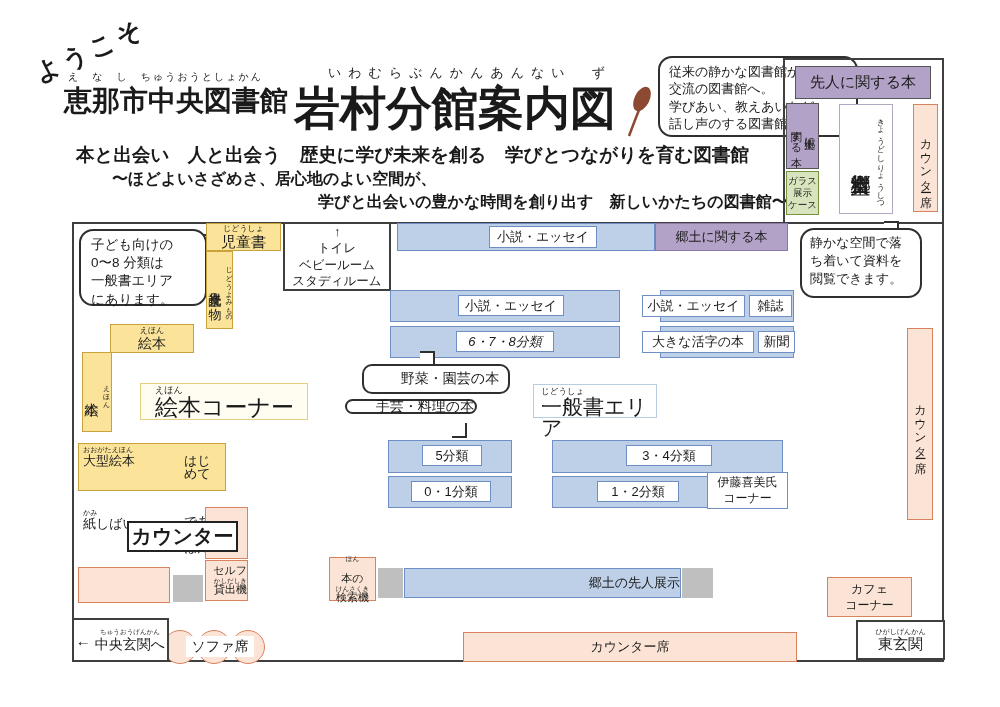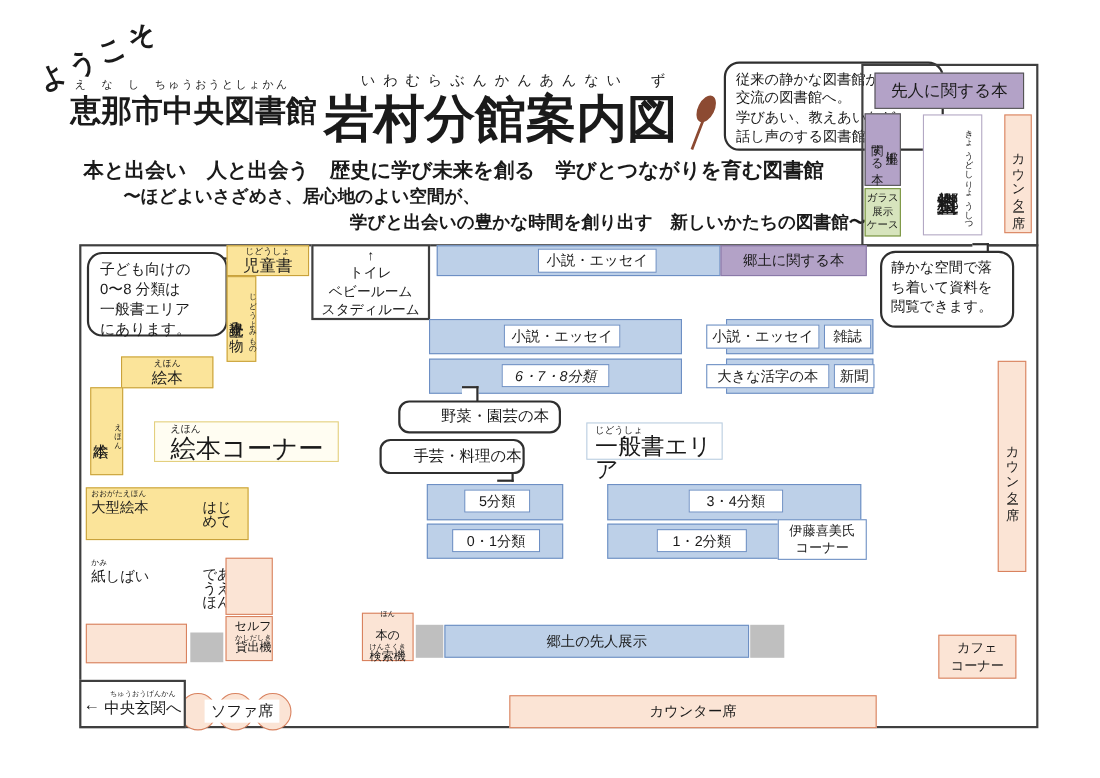--- a/index.html
+++ b/index.html
@@ -181,21 +181,21 @@
   <div class="abs bubble cen" style="left:362px;top:364px;width:148px;height:30px;font-size:14px;border-radius:10px;">
     <span>野菜・園芸の本</span>
   </div>
 
   <div class="abs" style="left:533px;top:384px;width:124px;height:34px;background:#fff;border:1px solid #b9cde0;padding-left:7px;line-height:1;">
     <div class="furi" style="font-size:8.5px;margin-top:2px;">じどうしょ</div>
     <div style="font-size:21px;">一般書エリア</div>
   </div>
 
   <div class="abs tail" style="left:452px;top:423px;transform:rotate(0deg);"></div>
-  <div class="abs bubble cen" style="left:345px;top:399px;width:132px;height:32px;font-size:14px;border-radius:10px;">
+  <div class="abs bubble cen" style="left:345px;top:399px;width:132px;height:15px;font-size:14px;border-radius:10px;">
     <span>手芸・料理の本</span>
   </div>
 
   <div class="abs blue" style="left:388px;top:440px;width:124px;height:33px;"></div>
   <div class="abs bluelabel cen" style="left:422px;top:445px;width:60px;height:21px;font-size:13px;">
     <span>5分類</span>
   </div>
 
   <div class="abs blue" style="left:388px;top:476px;width:124px;height:32px;"></div>
   <div class="abs bluelabel cen" style="left:411px;top:481px;width:80px;height:21px;font-size:13px;">
@@ -211,39 +211,42 @@
   <div class="abs bluelabel cen" style="left:597px;top:481px;width:82px;height:21px;font-size:13px;">
     <span>1・2分類</span>
   </div>
 
   <div class="abs bluelabel col" style="left:707px;top:472px;width:81px;height:37px;font-size:12px;line-height:1.3;">
     <div>伊藤喜美氏</div>
     <div>コーナー</div>
   </div>
 
   <div class="abs orange" style="left:205px;top:507px;width:43px;height:52px;"></div>
+  <div class="abs wallbox cen" style="left:127px;top:521px;width:111px;height:31px;font-size:20px;font-weight:600;border-color:#222;">
+    <span>カウンター</span>
+  </div>
 
   <div class="abs orange col" style="left:205px;top:560px;width:43px;height:41px;line-height:1.05;align-items:flex-end;">
     <div style="font-size:11px;">セルフ</div>
     <div class="furi" style="font-size:6.5px;">かしだしき</div>
     <div style="font-size:11px;">貸出機</div>
   </div>
 
   <div class="abs orange" style="left:78px;top:567px;width:92px;height:36px;"></div>
   <div class="abs gray" style="left:173px;top:575px;width:30px;height:27px;"></div>
 
   <div class="abs orange col" style="left:329px;top:557px;width:47px;height:44px;line-height:1.05;">
     <div class="furi" style="font-size:6.5px;">ほん</div>
     <div style="font-size:11px;margin-top:11px;">本の</div>
     <div class="furi" style="font-size:6.5px;">けんさくき</div>
     <div style="font-size:11px;">検索機</div>
   </div>
 
   <div class="abs gray" style="left:378px;top:568px;width:25px;height:30px;"></div>
-  <div class="abs blue cen" style="left:404px;top:568px;width:277px;height:30px;font-size:13px;">
+  <div class="abs blue cen" style="left:404px;top:568px;width:277px;height:30px;font-size:13px;justify-content:flex-end;">
     <span>郷土の先人展示</span>
   </div>
   <div class="abs gray" style="left:682px;top:568px;width:31px;height:30px;"></div>
 
   <div class="abs orange cen" style="left:907px;top:328px;width:26px;height:192px;">
     <span class="vtext" style="font-size:12px;">カウンター席</span>
   </div>
 
   <div class="abs orange" style="left:163px;top:630px;width:34px;height:34px;border-radius:50%;"></div>
   <div class="abs orange" style="left:197px;top:630px;width:34px;height:34px;border-radius:50%;"></div>
@@ -257,19 +260,23 @@
     <span style="display:inline-block;line-height:1;text-align:center;">
       <span class="furi" style="display:block;font-size:6.5px;">ちゅうおうげんかん</span>
       <span style="font-size:14px;">中央玄関へ</span>
     </span>
   </div>
 
   <div class="abs orange cen" style="left:463px;top:632px;width:334px;height:30px;font-size:13px;">
     <span>カウンター席</span>
   </div>
 
-  <div class="abs orange col" style="left:853px;top:577px;width:71px;height:40px;font-size:12px;line-height:1.35;">
+  <div class="abs orange col" style="left:827px;top:577px;width:85px;height:40px;font-size:12px;line-height:1.35;">
     <div>カフェ</div>
     <div>コーナー</div>
   </div>
 
+  <div class="abs wallbox col" style="left:856px;top:620px;width:89px;height:40px;line-height:1.05;">
+    <div class="furi" style="font-size:7px;">ひがしげんかん</div>
+    <div style="font-size:15px;">東玄関</div>
+  </div>
 
 </div>
 
 </body></html>

